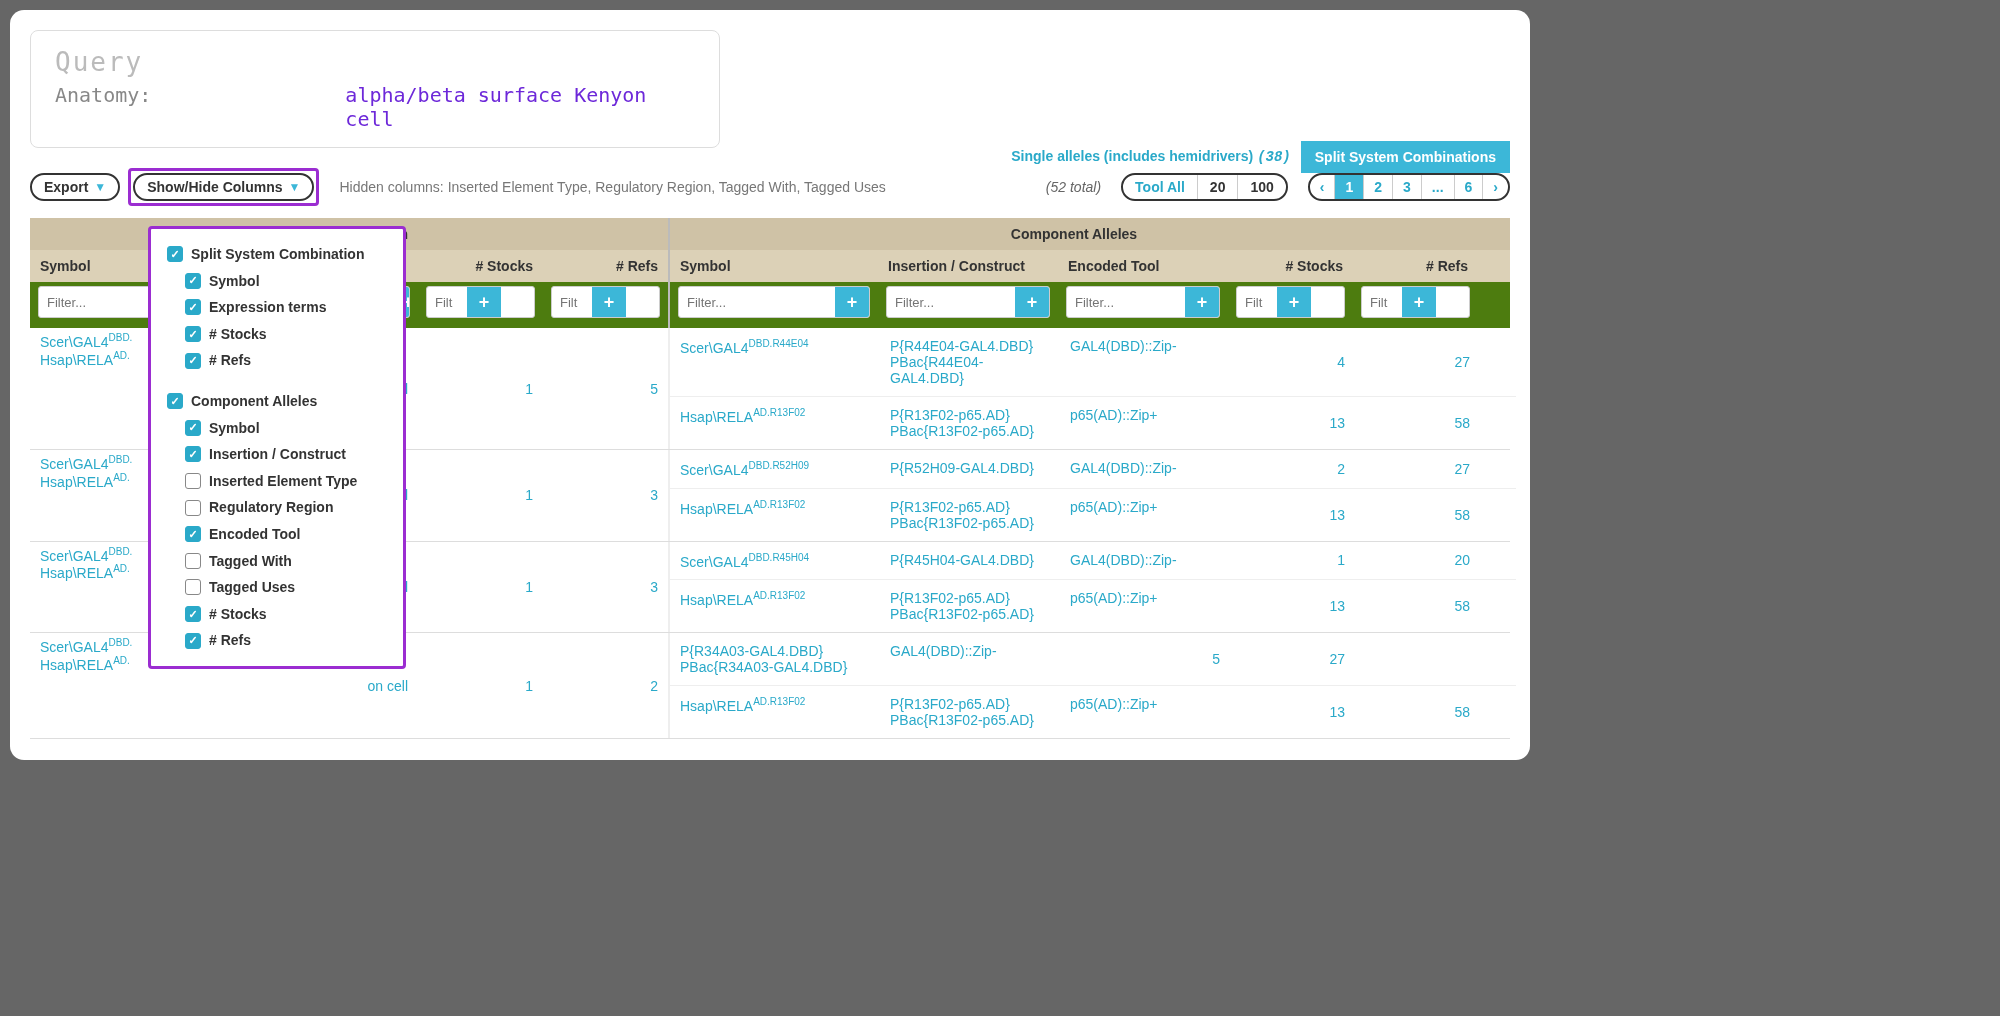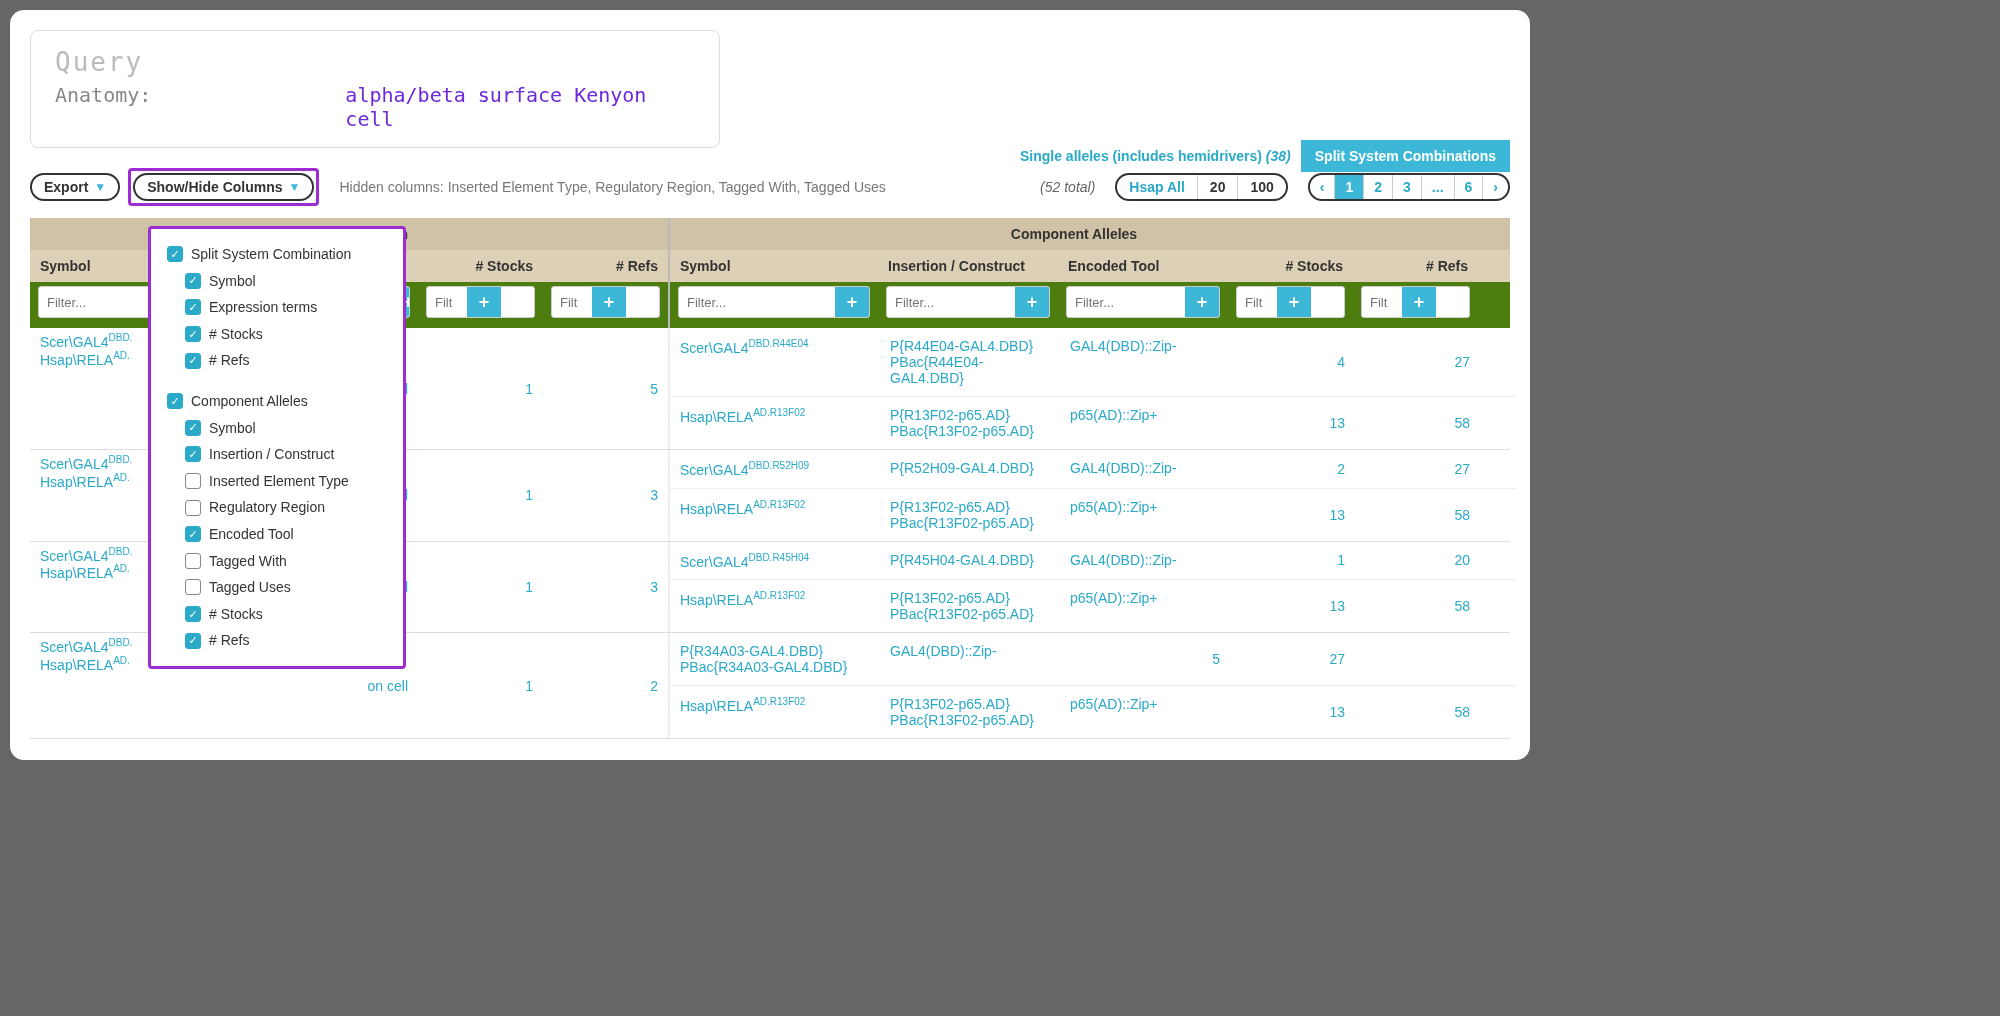--- a/index.html
+++ b/index.html
@@ -9,42 +9,42 @@
 
 .query-box { border: 1px solid #ddd; border-radius: 8px; padding: 16px 24px; display: inline-block; width: 690px; }
 .query-title { font-family: monospace; font-size: 26px; color: #bbb; letter-spacing: 2px; margin-bottom: 6px; }
 .query-row { display: flex; font-family: monospace; font-size: 20px; color: #888; }
 .query-label { width: 300px; }
 .query-value { color: #6d28d9; }
 
 
 .result-tabs { position: absolute; top: 130px; right: 20px; display: flex; align-items: center; }
 .result-tab-link { color: #2aa9c9; font-weight: 600; cursor: pointer; padding: 8px 10px; }
-.result-tab-link .count { font-style: italic; }
+.result-tab-link .count { font-style: italic; font-family: Liberation Mono, monospace; }
 .result-tab-active { background: #3cb7d8; color: #fff; padding: 8px 14px; font-weight: 600; }
 
 
 .toolbar { display: flex; align-items: center; margin-top: 20px; gap: 8px; }
 .pill-btn { border: 2px solid #333; border-radius: 18px; padding: 4px 12px; background: #fff; font-weight: 700; display: inline-flex; align-items: center; cursor: pointer; }
 .pill-btn .caret { margin-left: 6px; color: #3cb7d8; font-size: 12px; }
 .highlight-box { border: 3px solid #9b2dd1; border-radius: 4px; padding: 2px; }
 .hidden-cols { color: #777; margin-left: 12px; }
 .total-italic { font-style: italic; color: #666; margin-left: auto; margin-right: 12px; }
 .range-group { border: 2px solid #333; border-radius: 18px; overflow: hidden; display: flex; }
 .range-btn { padding: 4px 12px; font-weight: 700; border-right: 1px solid #ccc; cursor: pointer; }
 .range-btn:last-child { border-right: none; }
 .range-btn.blue { color: #2aa9c9; }
 .pager-group { border: 2px solid #333; border-radius: 18px; overflow: hidden; display: flex; margin-left: 12px; }
 .pager-btn { padding: 4px 10px; font-weight: 600; border-right: 1px solid #ccc; cursor: pointer; color: #2aa9c9; }
 .pager-btn:last-child{border-right:none;}
 .pager-btn.active { background: #3cb7d8; color: #fff; }
 
 
 .dropdown-panel { position: absolute; top: 216px; left: 138px; width: 258px; background: #fff; border: 3px solid #9b2dd1; border-radius: 4px; padding: 12px 10px 12px 16px; z-index: 50; line-height: 1.9; }
-.dd-item { display: flex; align-items: center; gap: 8px; font-weight: 400; }
+.dd-item { display: flex; align-items: center; gap: 8px; font-weight: 700; }
 .dd-sub { margin-left: 18px; }
 .chk { width: 16px; height: 16px; border-radius: 3px; border: 1px solid #888; display: inline-flex; align-items: center; justify-content: center; font-size: 11px; color: #fff; flex-shrink: 0; }
 .chk.on { background: #2aa9c9; border-color: #2aa9c9; }
 .chk.on::after { content: "✓"; }
 
 
 .table-wrap { margin-top: 12px; }
 .grp-header { display: grid; grid-template-columns: 160px 228px 125px 125px 210px 180px 170px 125px 125px; background: #cfc2a6; font-weight: 700; }
 .grp-header .g1 { grid-column: 1 / span 4; text-align: center; padding: 8px 0; }
 .grp-header .g2 { grid-column: 5 / span 5; text-align: center; padding: 8px 0; border-left: 2px solid #bbb; }
@@ -102,21 +102,21 @@
     </span>
     <span class="highlight-box">
       <span class="pill-btn">
         <span>Show/Hide Columns</span>
         <span class="caret">▼</span>
       </span>
     </span>
     <span class="hidden-cols">Hidden columns: Inserted Element Type, Regulatory Region, Tagged With, Tagged Uses</span>
     <span class="total-italic">(52 total)</span>
     <span class="range-group">
-      <span class="range-btn blue">Hsap All</span>
+      <span class="range-btn blue">Tool All</span>
       <span class="range-btn">20</span>
       <span class="range-btn">100</span>
     </span>
     <span class="pager-group">
       <span class="pager-btn">‹</span>
       <span class="pager-btn active">1</span>
       <span class="pager-btn">2</span>
       <span class="pager-btn">3</span>
       <span class="pager-btn">...</span>
       <span class="pager-btn">6</span>

